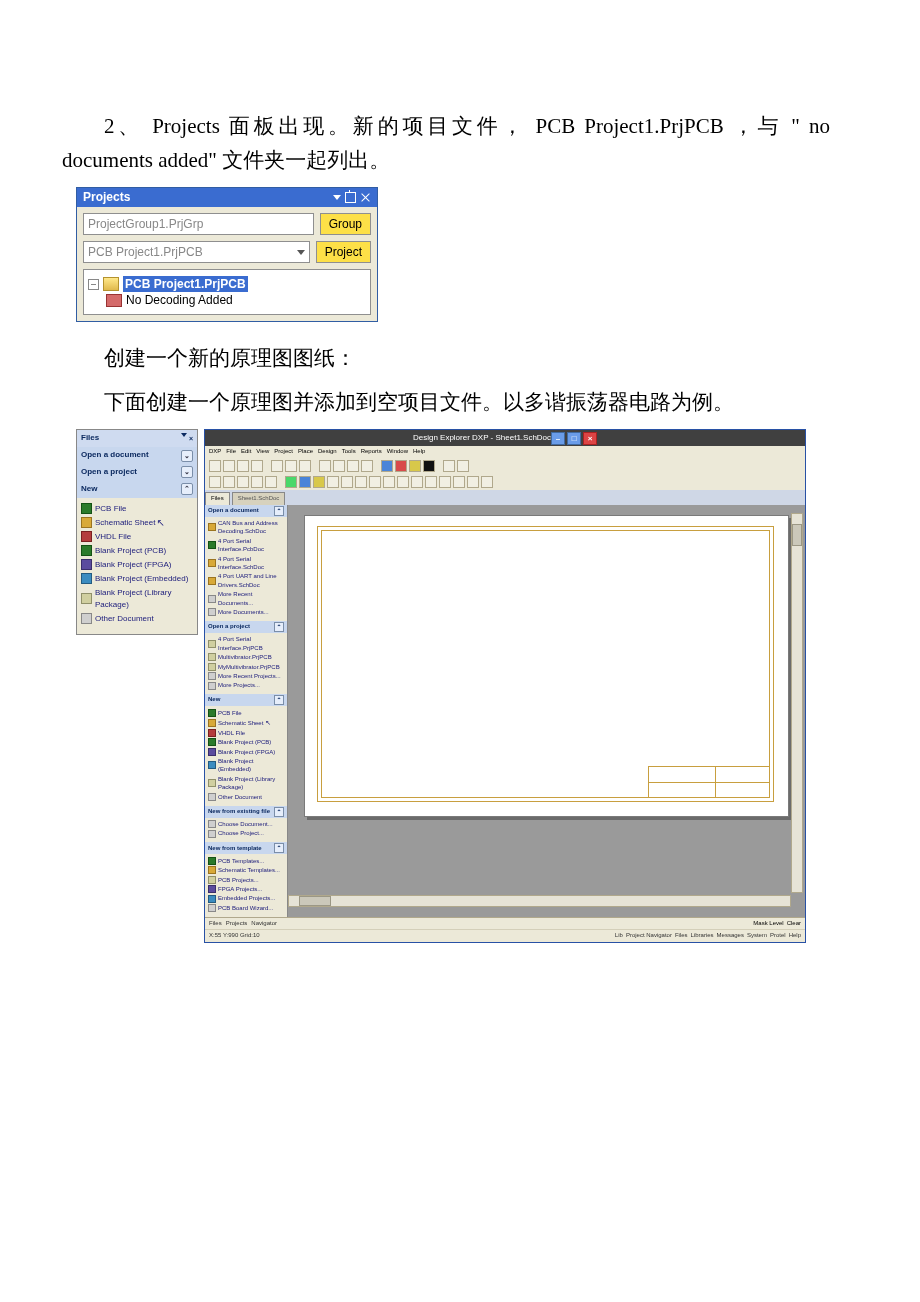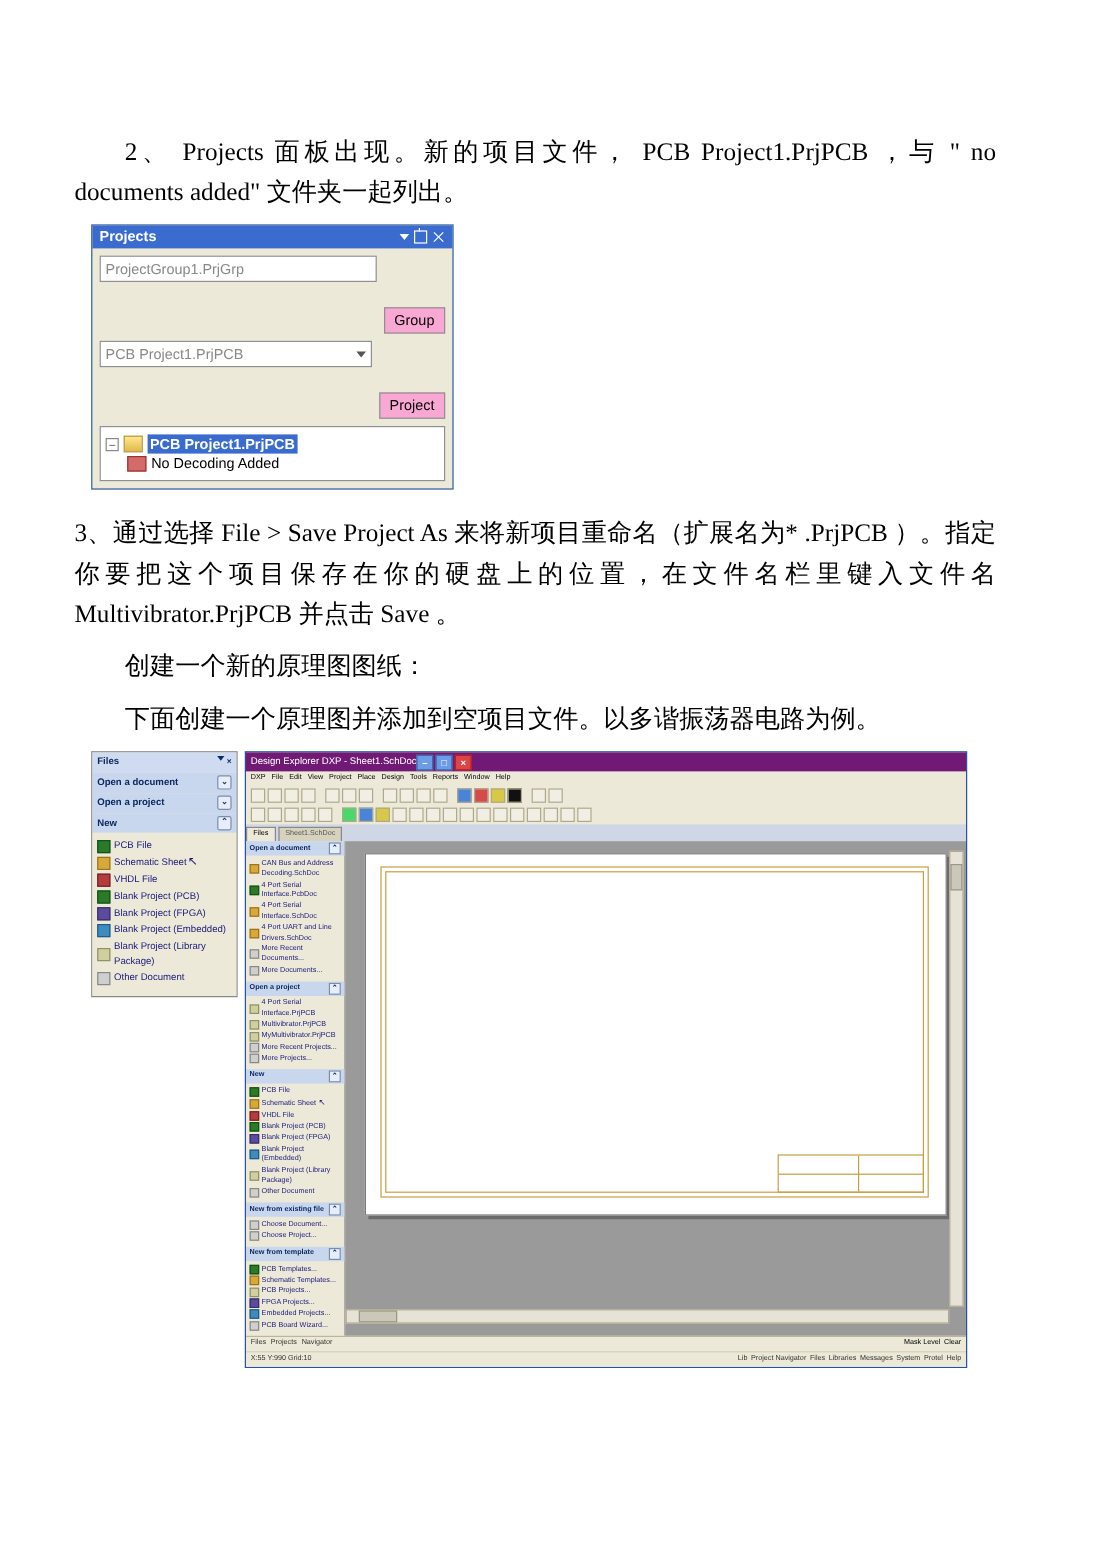--- a/index.html
+++ b/index.html
@@ -103,28 +103,27 @@
     justify-content: space-between;
     align-items: center;
   }
   .panel-dropdown .dd-caret {
     width: 0; height:0;
     border-left: 4px solid transparent;
     border-right: 4px solid transparent;
     border-top: 5px solid #555;
   }
   .panel-btn {
-    background: #f9a8d4;
+    background: #fde047;
     border: 1px solid #8f8f8f;
     height: 22px;
     padding: 0 8px;
     font-size: 12px;
     cursor: pointer;
     color: #000;
-    margin-top: 43px;
   }
 
   .panel-tree {
     background: #fff;
     border: 1px solid #8f8f8f;
     padding: 6px 4px;
     font-size: 12px;
     color: #000;
   }
   .tree-row {
@@ -246,25 +245,25 @@
 
   
   .dxp-window {
     width: 600px;
     border: 1px solid #2851a5;
     background: #ece9d8;
     font-size: 6px;
     color: #000;
   }
   .dxp-title {
-    background: #701a75;
+    background: #404040;
     color:#fff;
     padding:2px 4px;
     display:flex;
-    justify-content:flex-start;
+    justify-content:center;
     align-items:center;
     height:12px;
     font-size:8px;
   }
   .winctrls { display:flex; gap:2px; }
   .winctrl {
     width:12px; height:11px;
     border:1px solid #406aa0;
     background:#6a9ce8;
     color:#fff;
@@ -491,21 +490,20 @@
           <span class="tree-label-sel">PCB Project1.PrjPCB</span>
         </div>
         <div class="tree-row">
           <span class="tree-icon-folder"></span>
           <span>No Decoding Added</span>
         </div>
       </div>
     </div>
   </div>
 
-  <p>3、通过选择 File &gt; Save Project As 来将新项目重命名（扩展名为* .PrjPCB ）。指定你要把这个项目保存在你的硬盘上的位置，在文件名栏里键入文件名 Multivibrator.PrjPCB 并点击 Save 。</p>
   <p class="indent1">创建一个新的原理图图纸：</p>
   <p class="indent1">下面创建一个原理图并添加到空项目文件。以多谐振荡器电路为例。</p>
 
   <div class="dual-fig">
 
     <div class="files-panel">
       <div class="files-title">
         <span>Files</span>
         <span class="ft-icons">
           <span class="mini-tri"></span>

